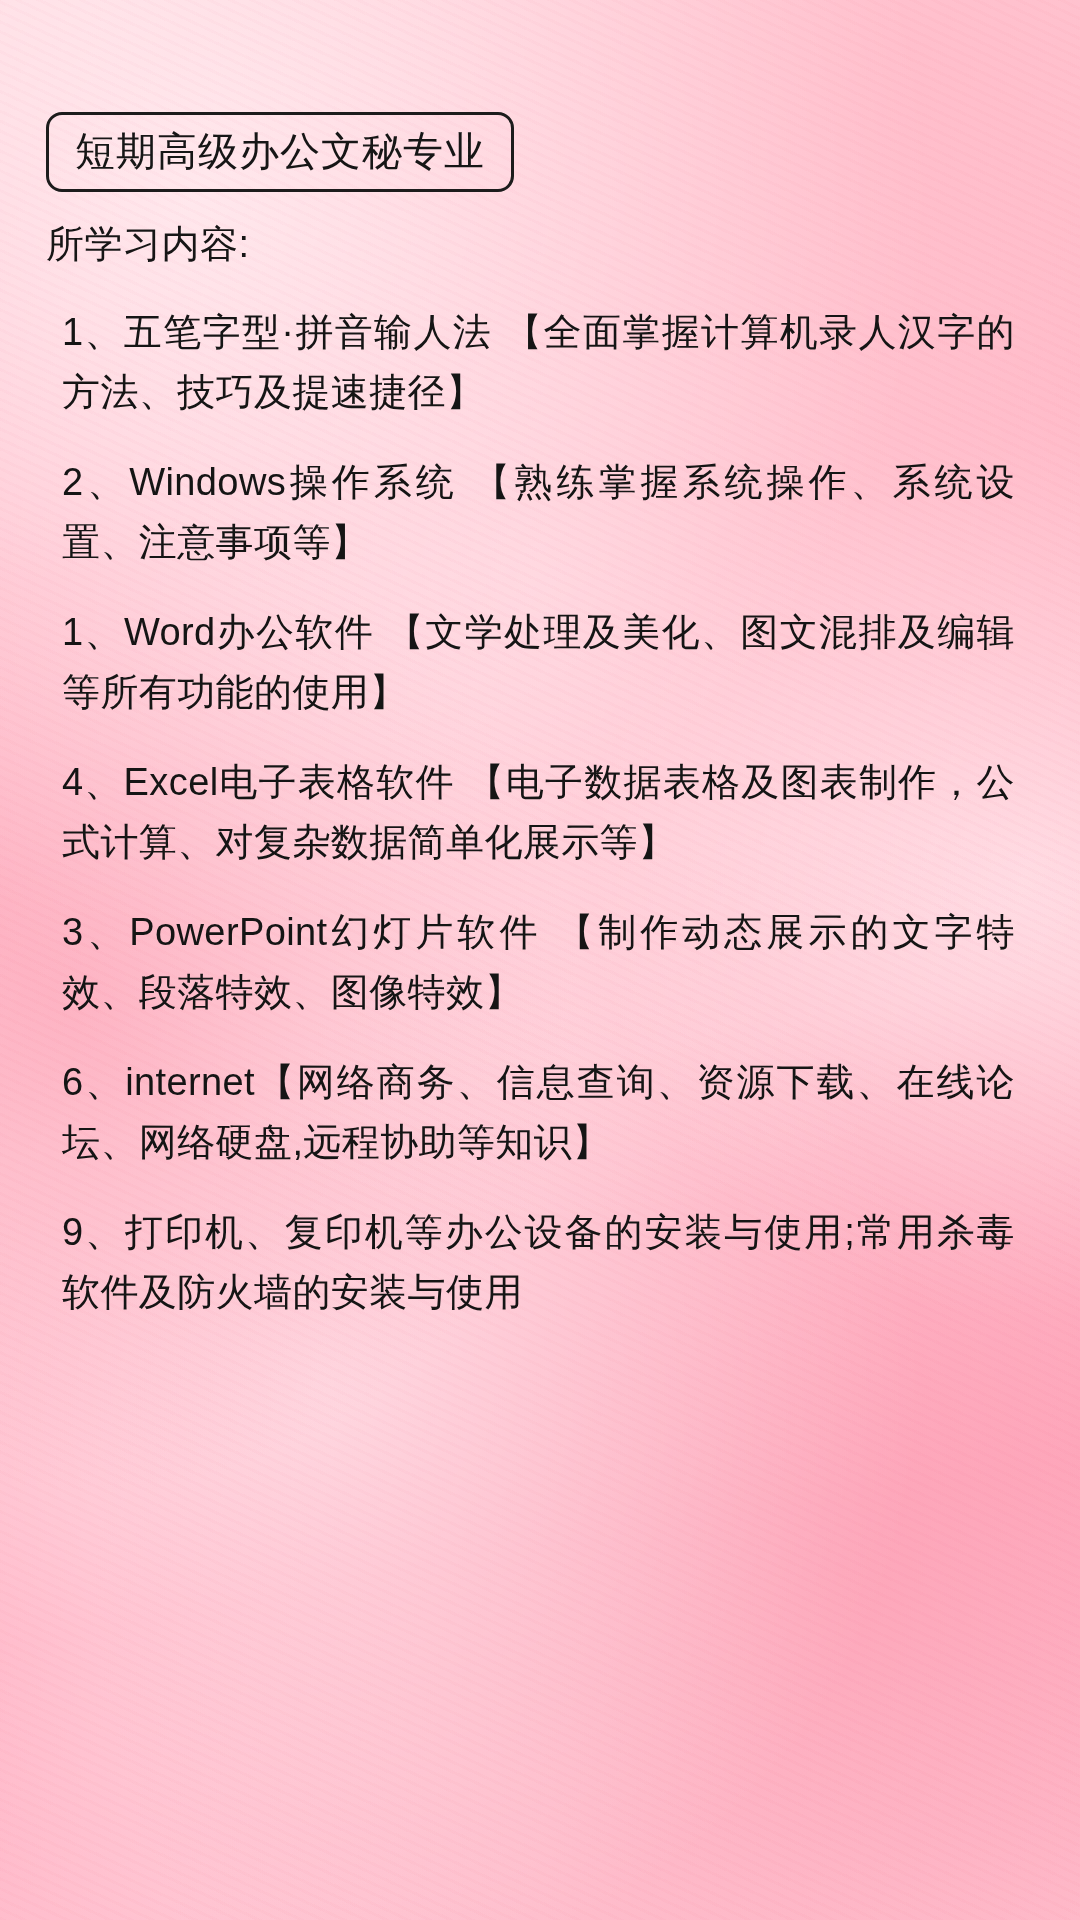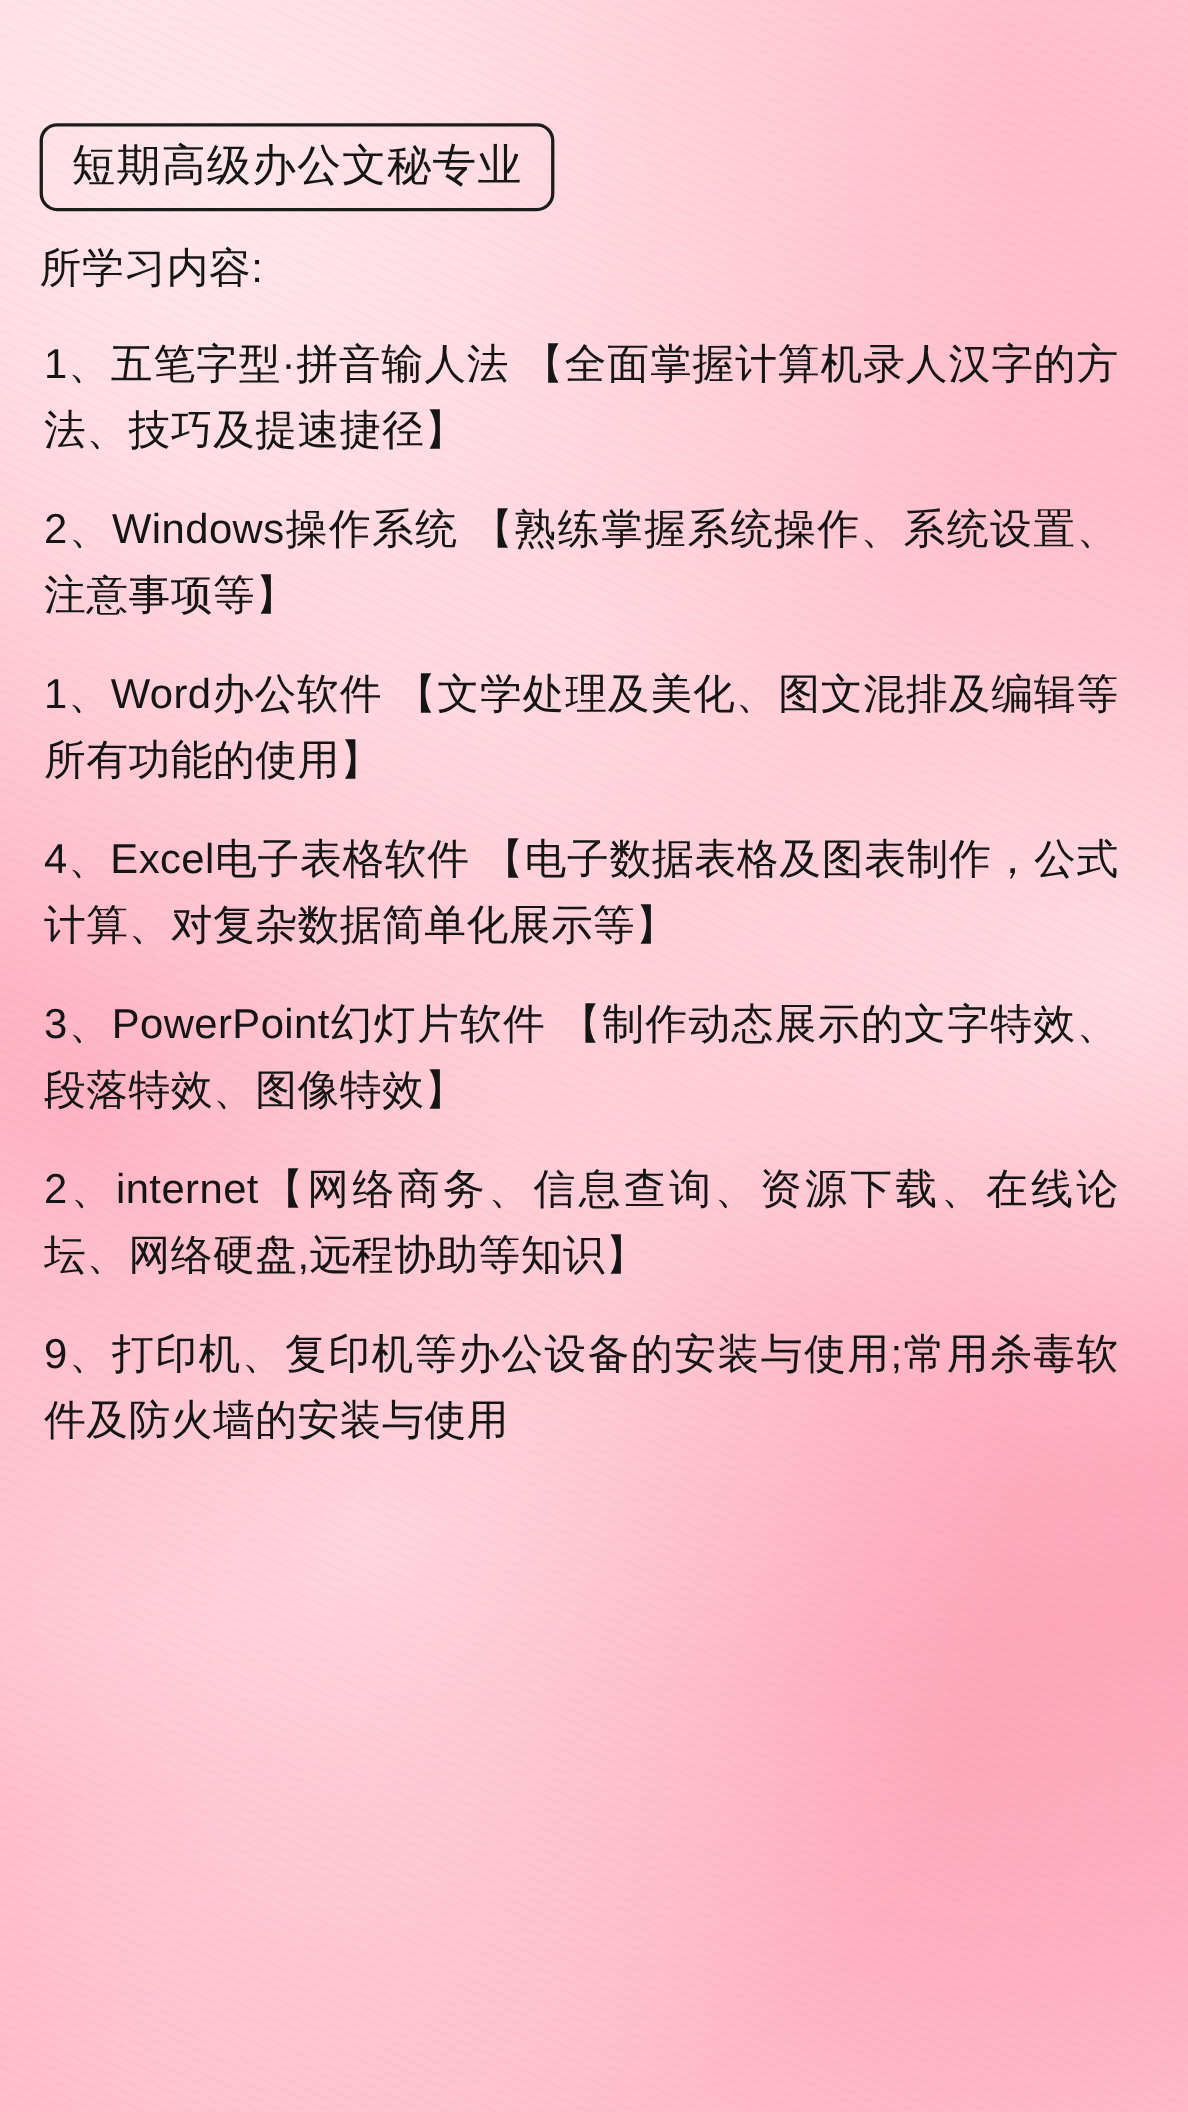--- a/index.html
+++ b/index.html
@@ -37,21 +37,21 @@
     inset: 0;
     pointer-events: none;
     background-image:
       repeating-linear-gradient(115deg, rgba(255,255,255,0.05) 0px, rgba(255,255,255,0.05) 2px, rgba(255,255,255,0.0) 2px, rgba(255,255,255,0.0) 7px),
       repeating-linear-gradient(25deg, rgba(240,130,160,0.045) 0px, rgba(240,130,160,0.045) 3px, rgba(255,255,255,0.0) 3px, rgba(255,255,255,0.0) 9px);
     mix-blend-mode: multiply;
     opacity: 0.8;
   }
   .content {
     position: absolute;
-    left: 36px;
+    left: 46px;
     top: 112px;
     width: 985px;
   }
   .title-box {
     display: inline-block;
     border: 3px solid #1c1c1c;
     border-radius: 16px;
     padding: 16px 26px 18px 26px;
     font-size: 40px;
     line-height: 1;
@@ -62,21 +62,21 @@
   }
   .subtitle {
     margin-top: 30px;
     font-size: 38px;
     color: #161616;
     line-height: 1.2;
     letter-spacing: 0.5px;
   }
   ol.items {
     list-style: none;
-    margin: 4px;
+    margin: 16px;
     padding: 0;
   }
   ol.items li {
     font-size: 38px;
     line-height: 1.58;
     color: #151515;
     margin-top: 30px;
     letter-spacing: 0.4px;
     text-align: justify;
     text-justify: inter-ideograph;
@@ -96,18 +96,18 @@
     <div class="title-box">短期高级办公文秘专业</div>
 
     <div class="subtitle">所学习内容:</div>
 
     <ol class="items">
       <li>1、五笔字型·拼音输人法 【全面掌握计算机录人汉字的方法、技巧及提速捷径】</li>
       <li>2、Windows操作系统 【熟练掌握系统操作、系统设置、注意事项等】</li>
       <li>1、Word办公软件 【文学处理及美化、图文混排及编辑等所有功能的使用】</li>
       <li>4、Excel电子表格软件 【电子数据表格及图表制作，公式计算、对复杂数据简单化展示等】</li>
       <li>3、PowerPoint幻灯片软件 【制作动态展示的文字特效、段落特效、图像特效】</li>
-      <li>2、internet【网络商务、信息查询、资源下载、在线论坛、网络硬盘,远程协助等知识】</li>
+      <li>6、internet【网络商务、信息查询、资源下载、在线论坛、网络硬盘,远程协助等知识】</li>
       <li>9、打印机、复印机等办公设备的安装与使用;常用杀毒软件及防火墙的安装与使用</li>
     </ol>
 
   </div>
 </div>
 
 </body></html>

